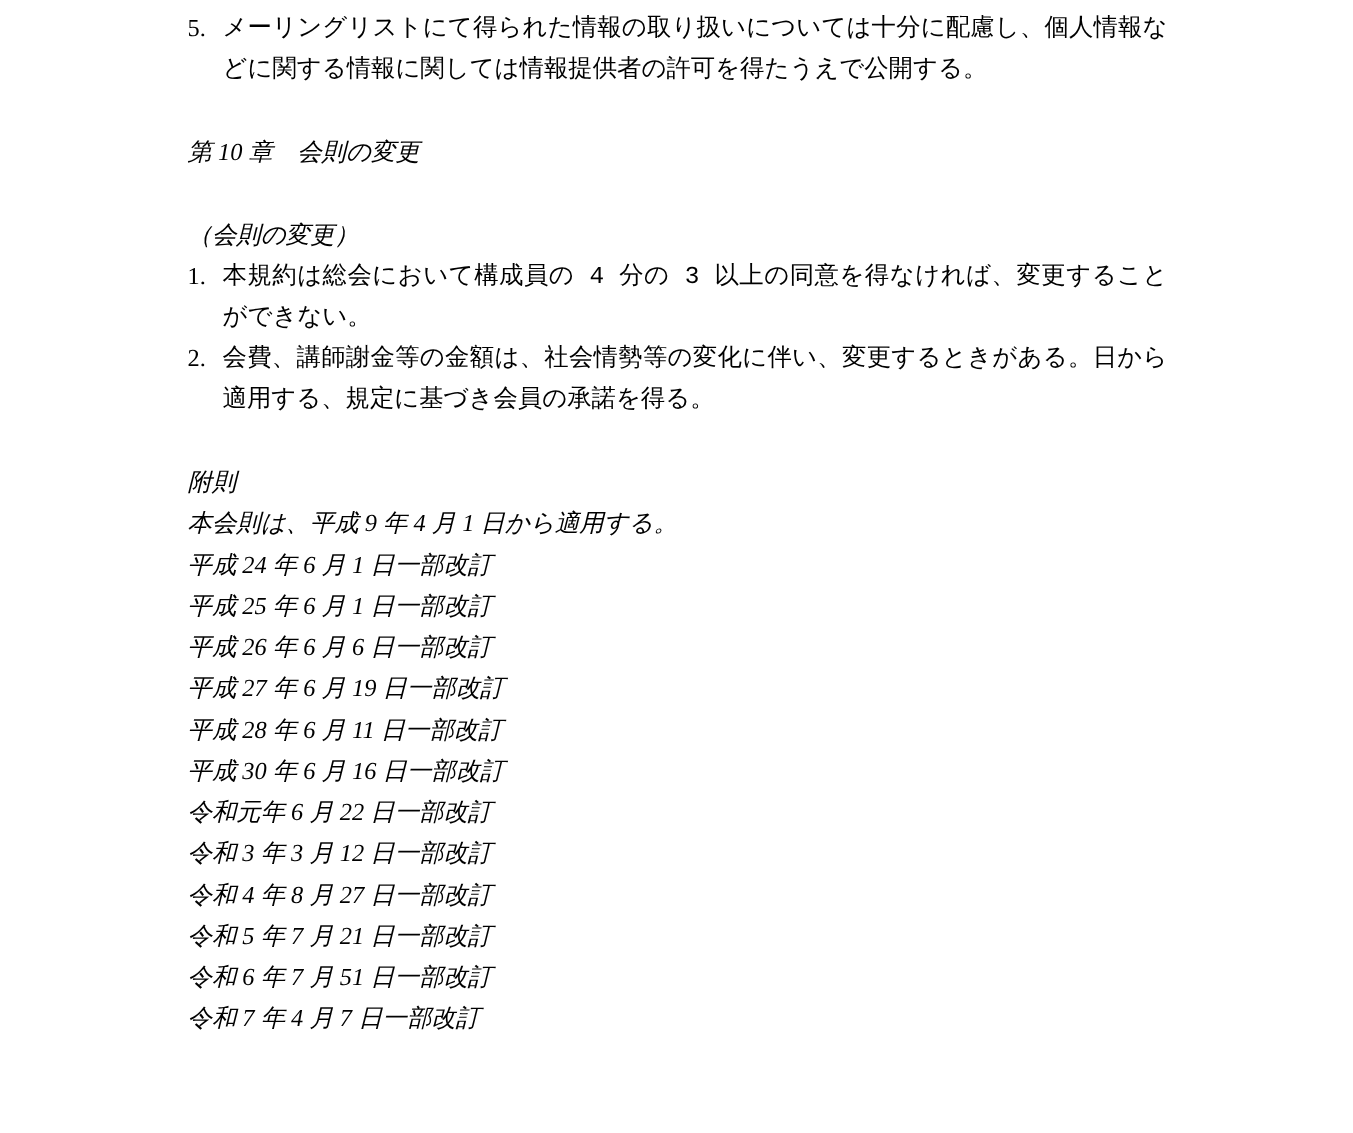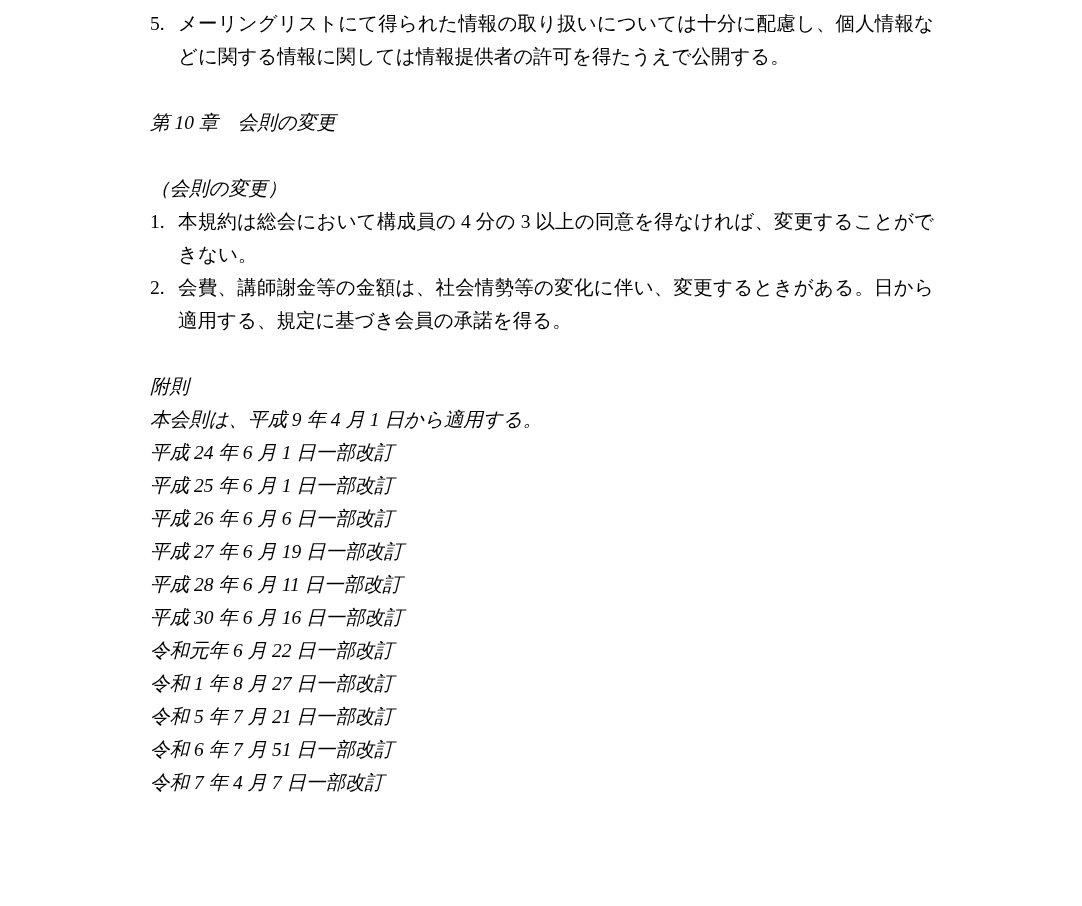--- a/index.html
+++ b/index.html
@@ -30,20 +30,21 @@
     display: flex;
     align-items: flex-start;
   }
   .list-num {
     flex: 0 0 28px;
     width: 28px;
   }
   .list-text {
     flex: 1 1 auto;
     text-align: justify;
+    font-family: Liberation Mono, monospace;
   }
 </style>
 </head>
 <body>
 
 <div class="page">
 
   <div class="list-item">
     <span class="list-num">5.</span>
     <span class="list-text">メーリングリストにて得られた情報の取り扱いについては十分に配慮し、個人情報などに関する情報に関しては情報提供者の許可を得たうえで公開する。</span>
@@ -72,18 +73,19 @@
   <div class="line">附則</div>
   <div class="line">本会則は、平成 9 年 4 月 1 日から適用する。</div>
 
   <div class="line">平成 24 年 6 月 1 日一部改訂</div>
   <div class="line">平成 25 年 6 月 1 日一部改訂</div>
   <div class="line">平成 26 年 6 月 6 日一部改訂</div>
   <div class="line">平成 27 年 6 月 19 日一部改訂</div>
   <div class="line">平成 28 年 6 月 11 日一部改訂</div>
   <div class="line">平成 30 年 6 月 16 日一部改訂</div>
   <div class="line">令和元年 6 月 22 日一部改訂</div>
-  <div class="line">令和 1 年 8 月 27 日一部改訂</div>
+  <div class="line">令和 3 年 3 月 12 日一部改訂</div>
+  <div class="line">令和 4 年 8 月 27 日一部改訂</div>
   <div class="line">令和 5 年 7 月 21 日一部改訂</div>
   <div class="line">令和 6 年 7 月 51 日一部改訂</div>
   <div class="line">令和 7 年 4 月 7 日一部改訂</div>
 
 </div>
 
 </body></html>

